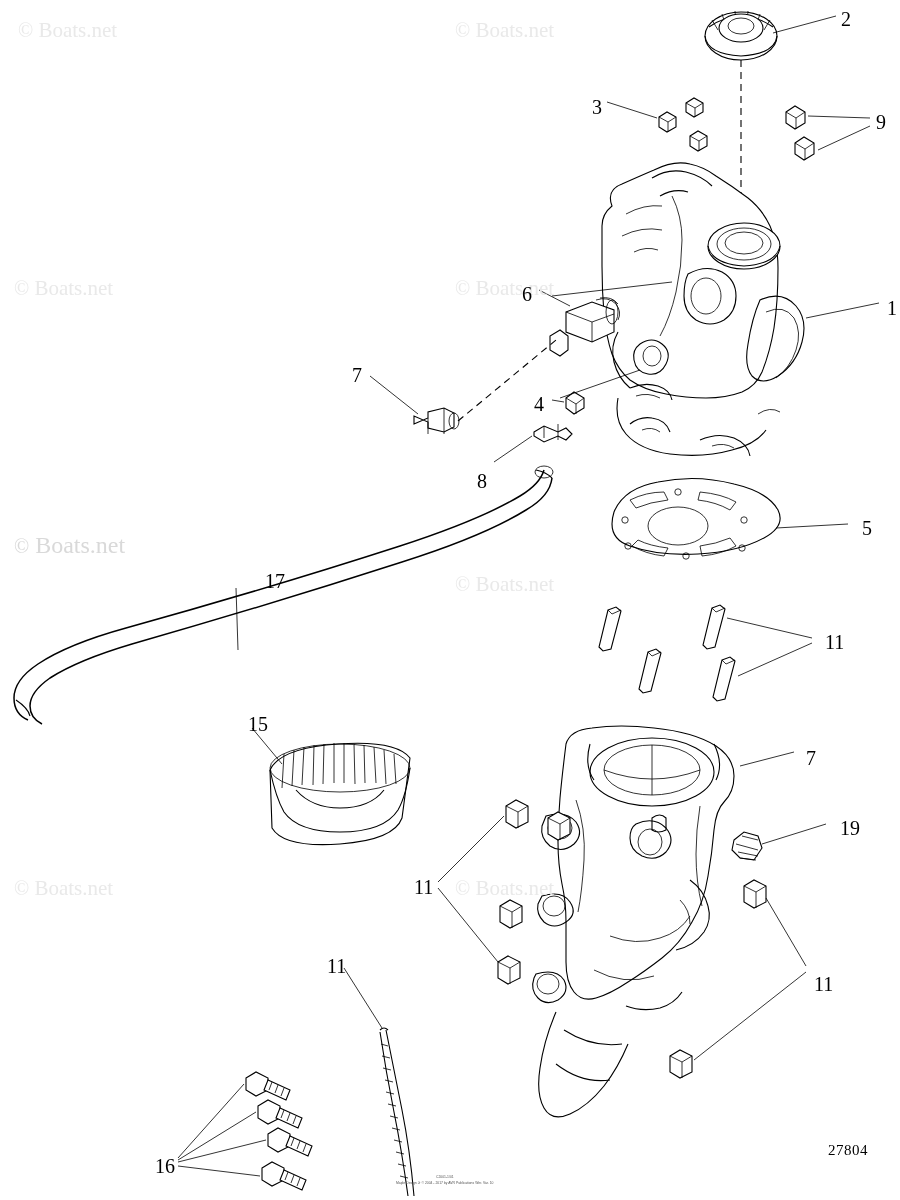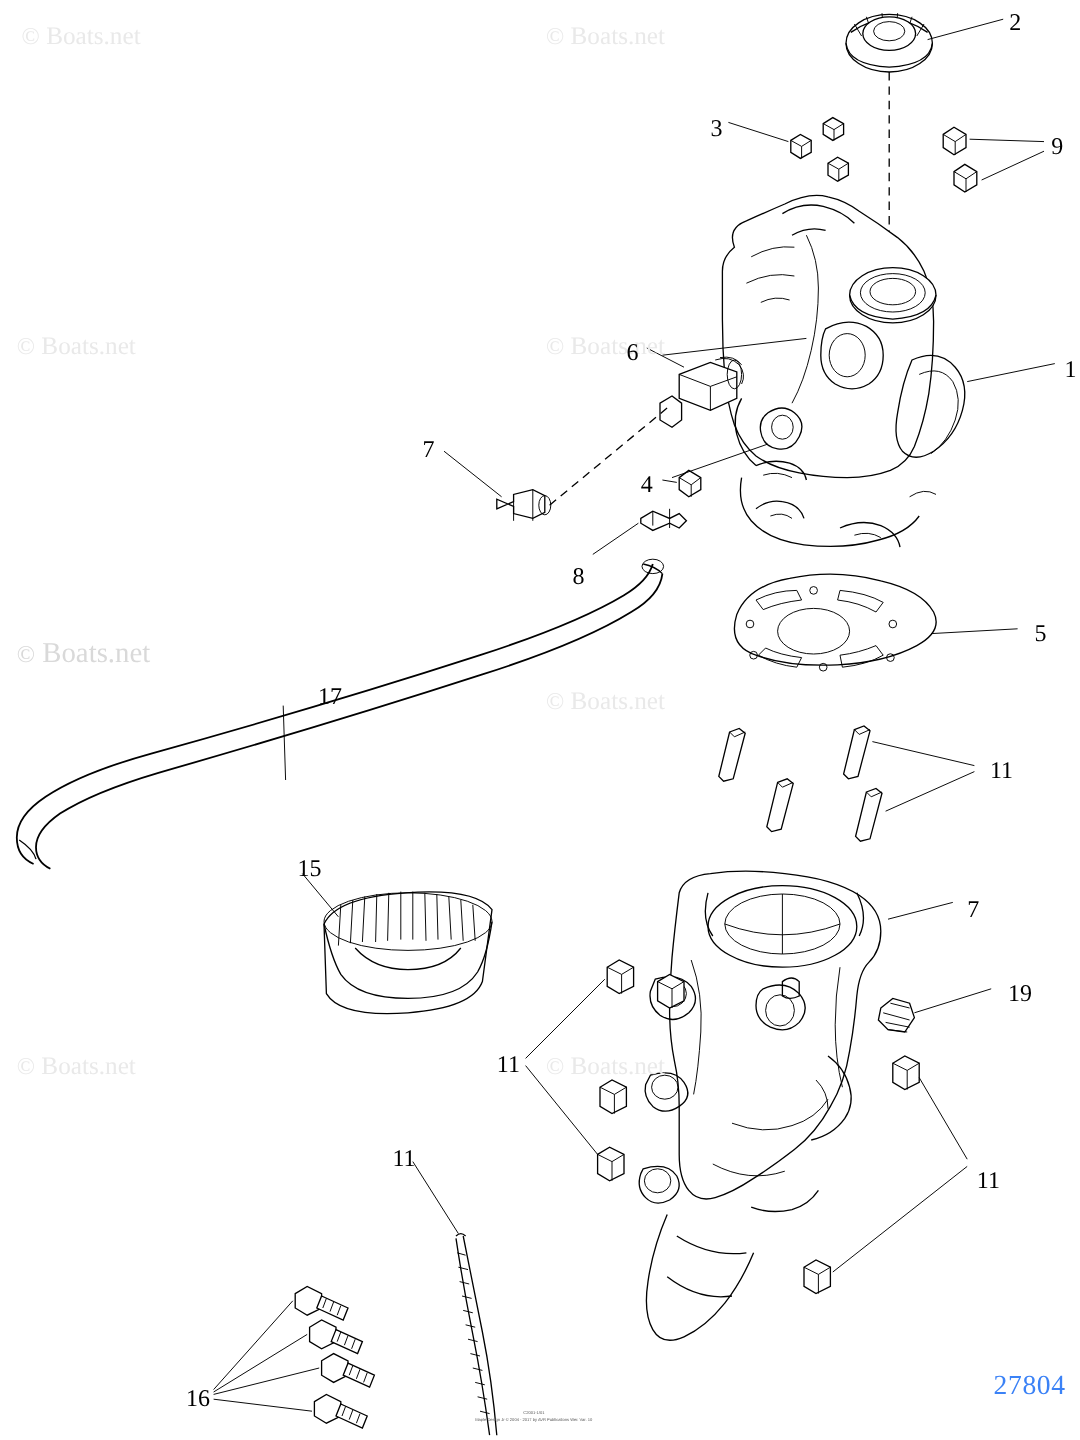--- a/index.html
+++ b/index.html
@@ -30,22 +30,22 @@
   .callout {
     position: absolute;
     font-family: "Liberation Serif", serif;
     font-size: 20px;
     color: #000000;
     white-space: nowrap;
   }
   .partno {
     position: absolute;
     font-family: "Liberation Serif", serif;
-    font-size: 23px;
-    color: #3b82f6;
+    font-size: 15px;
+    color: #000000;
     letter-spacing: 0.5px;
   }
   .micro {
     position: absolute;
     font-family: "Liberation Sans", sans-serif;
     font-size: 3.4px;
     color: #555555;
     white-space: nowrap;
     line-height: 4px;
   }

